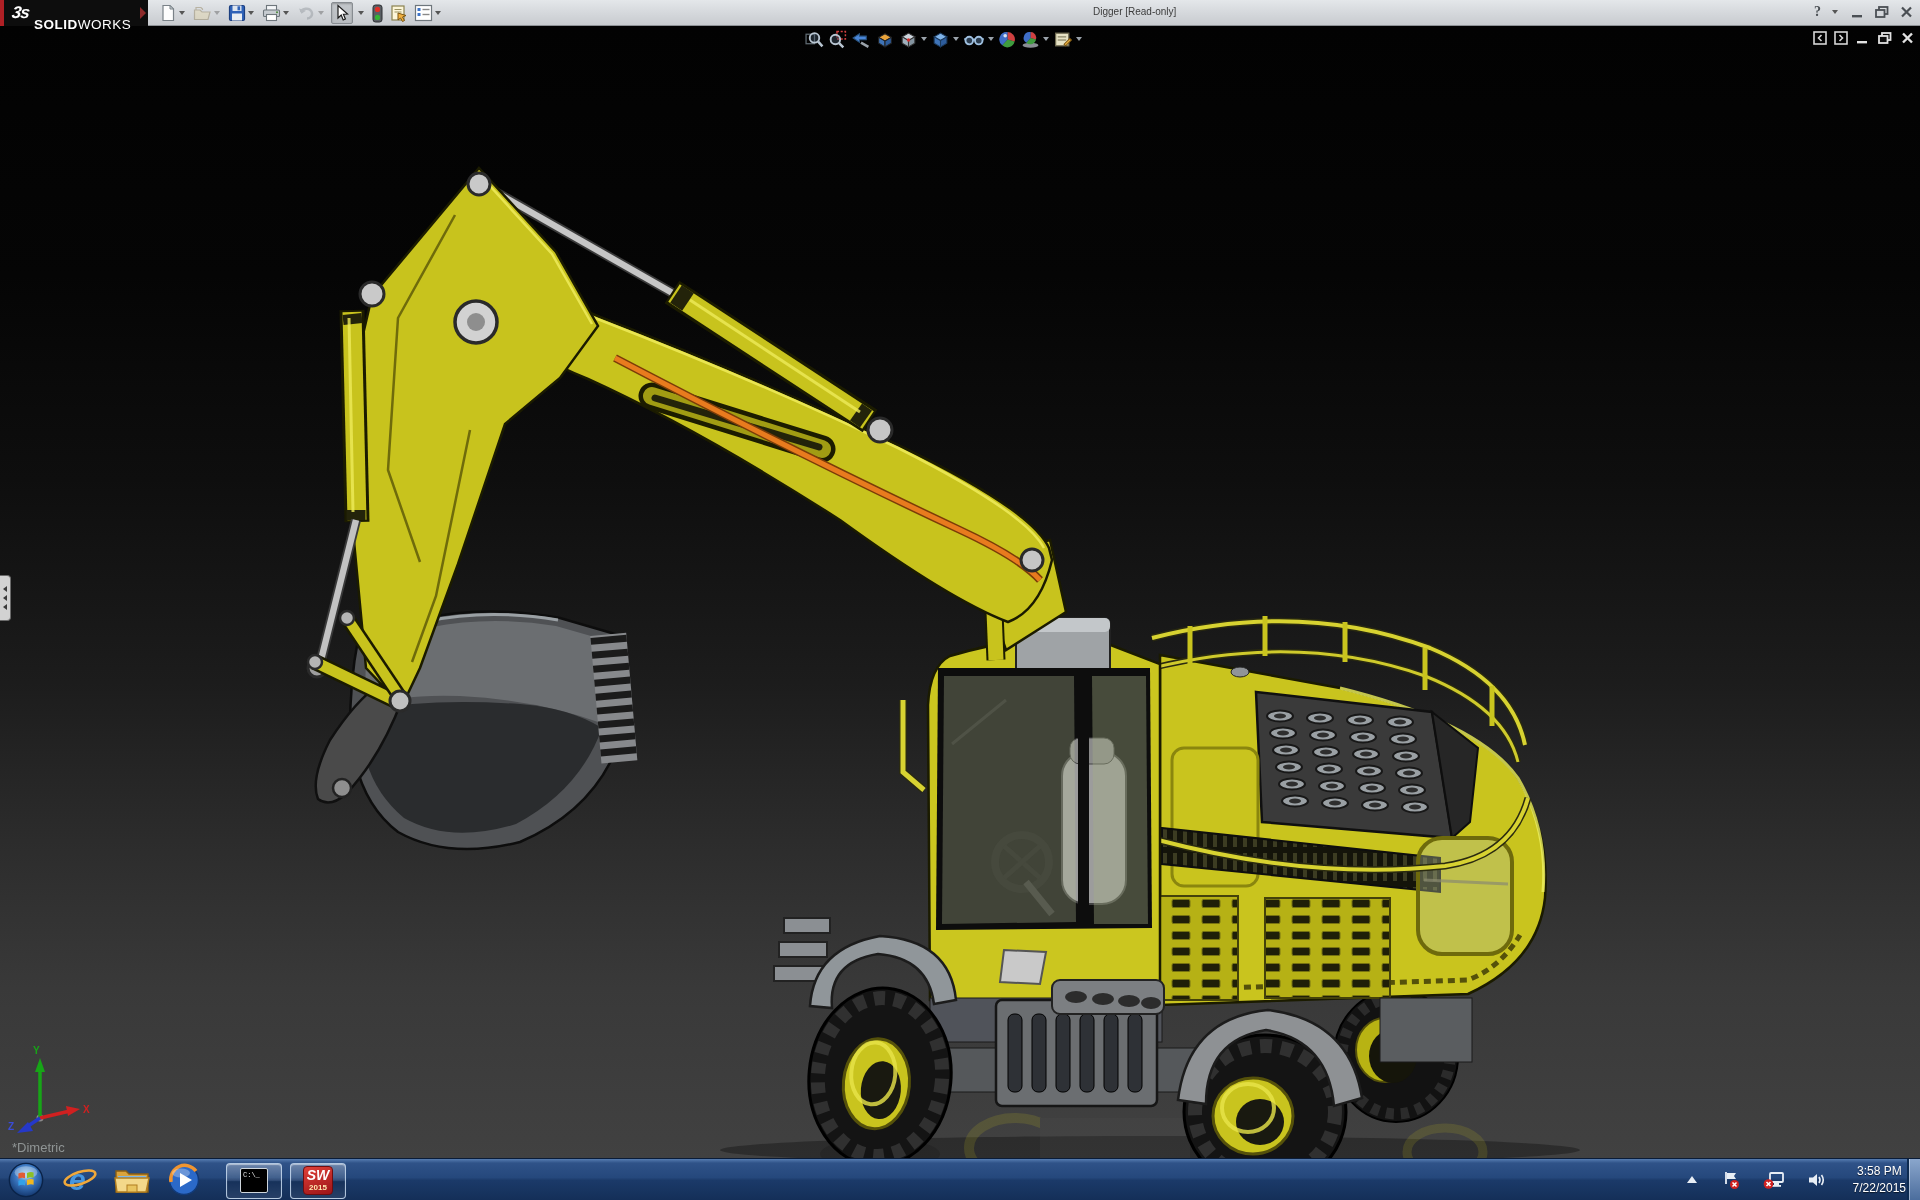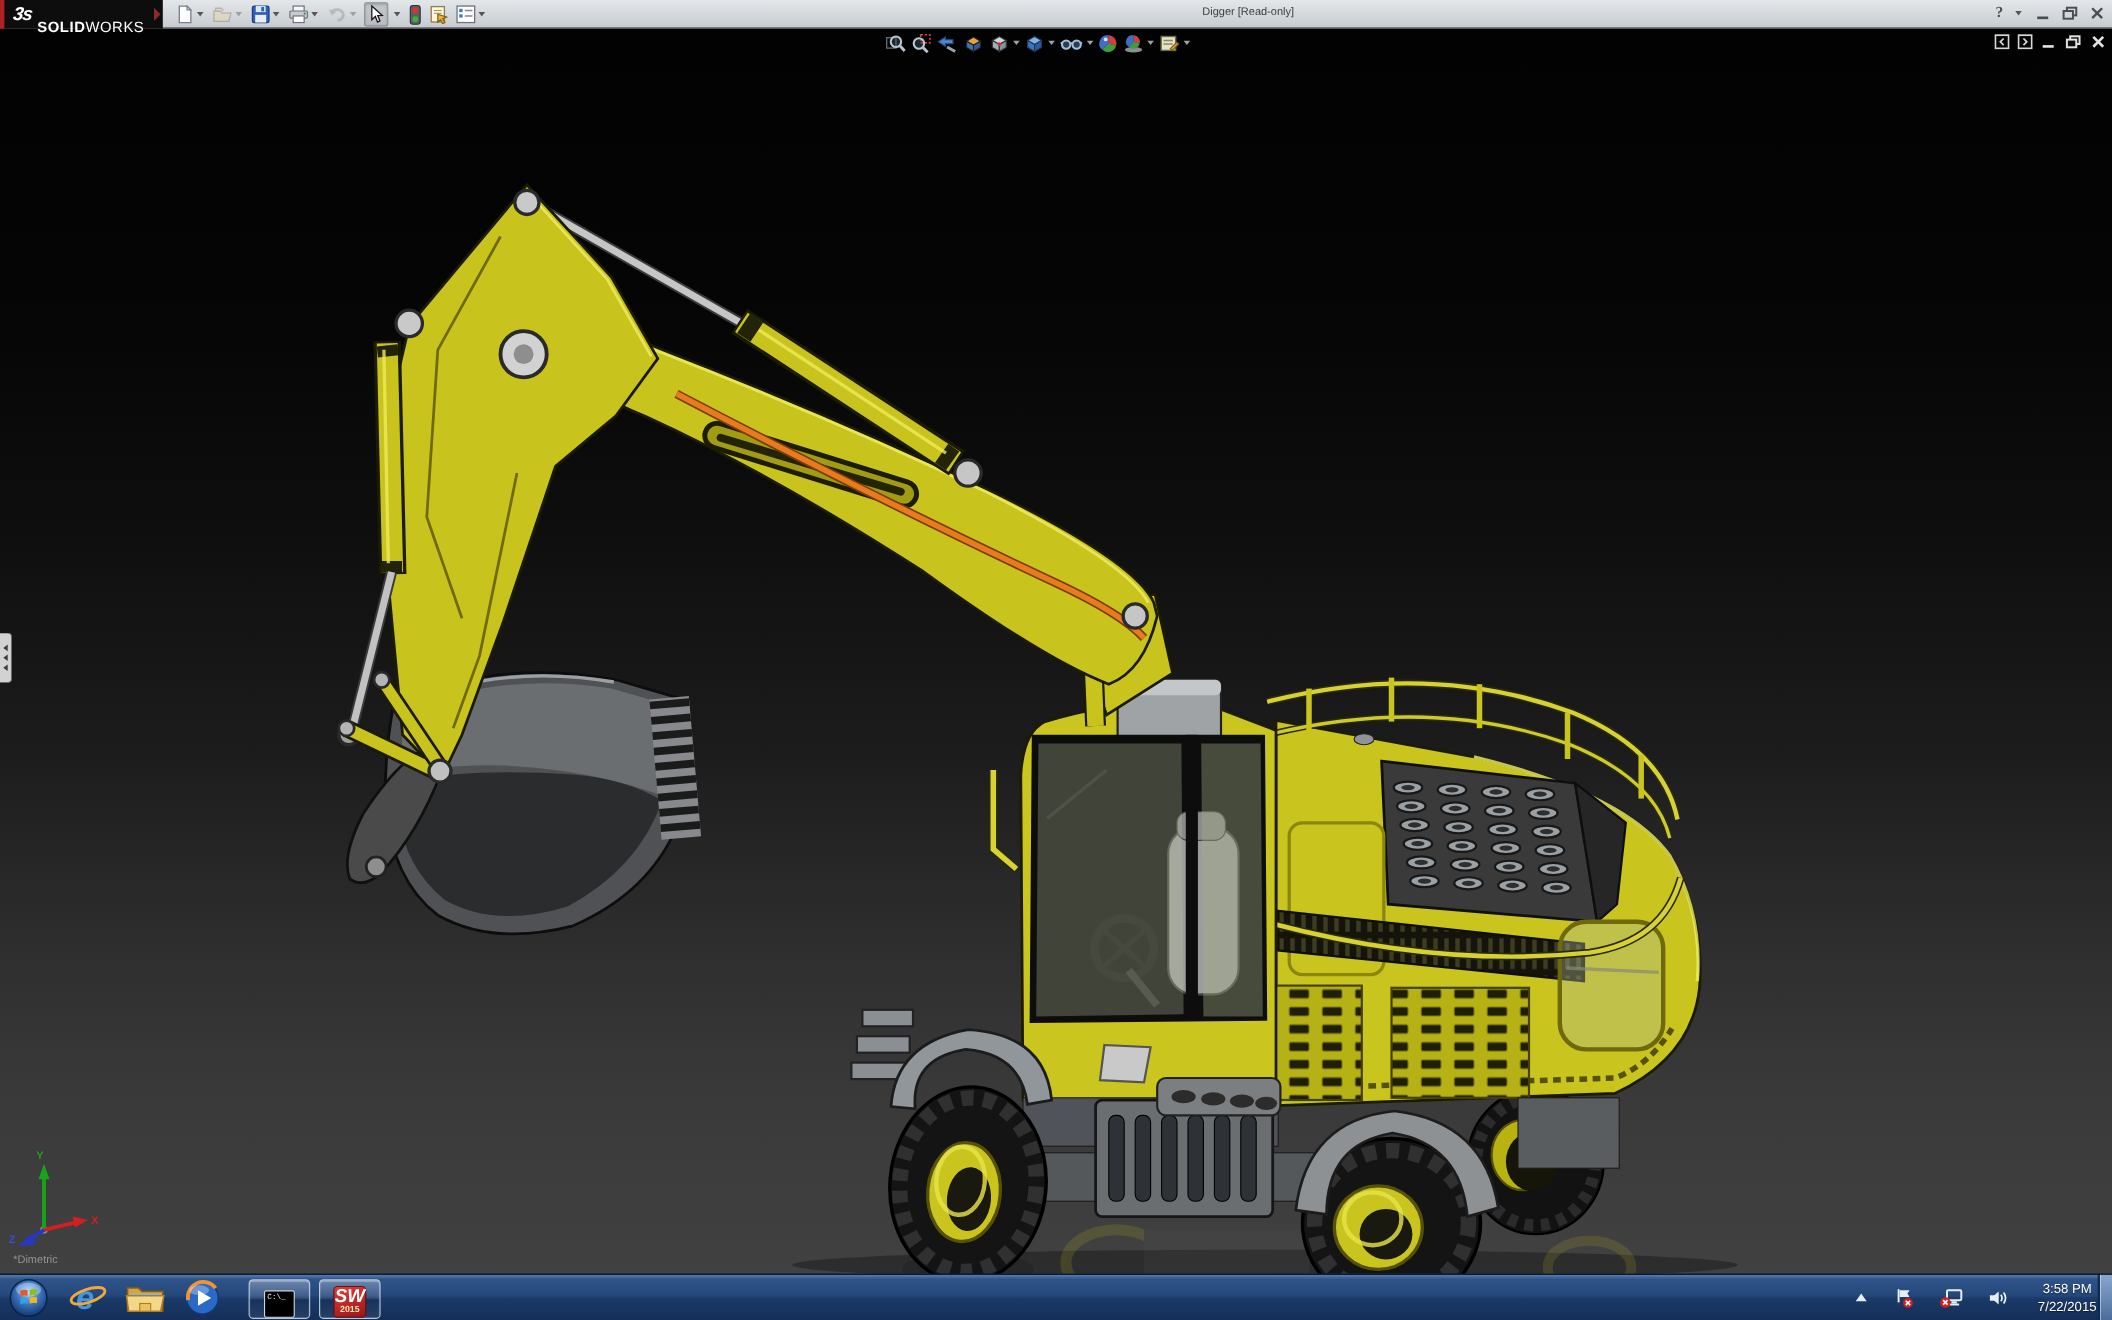--- a/index.html
+++ b/index.html
@@ -43,37 +43,37 @@
     border-right:3.5px solid transparent; margin-left:3px; }
 
   .doc-controls { position:absolute; right:5px; top:5px; display:flex; align-items:center; gap:7px; z-index:5; }
 
   .left-tab { position:absolute; left:0; top:549px; width:11px; height:46px; background:#d2d2d2;
     border:1px solid #6a6a6a; border-left:none; border-radius:0 4px 4px 0;
     display:flex; flex-direction:column; align-items:center; justify-content:center; gap:3px; z-index:5; }
   .left-tab i { width:0; height:0; border-right:4px solid #3a3a3a;
     border-top:3px solid transparent; border-bottom:3px solid transparent; }
 
-  .view-label { position:absolute; left:12px; top:1114px; font-size:10px; color:#8f9494; z-index:5; }
+  .view-label { position:absolute; left:12px; top:1114px; font-size:13px; color:#8f9494; z-index:5; }
 
   
   .taskbar { position:absolute; top:1158px; left:0; width:1920px; height:42px; z-index:40;
     background:linear-gradient(180deg,#567cb0 0%,#2f5288 10%,#25487c 45%,#1b3a69 52%,#142f58 100%);
     border-top:1px solid #0a1c38; display:flex; align-items:center; }
   .tb-apps { display:flex; align-items:center; height:42px; padding-left:6px; }
   .task-ic { display:flex; align-items:center; justify-content:center; width:40px; height:40px; }
   .app-btn { width:56px; height:36px; margin-top:2px; border-radius:4px; margin-left:8px;
     background:linear-gradient(180deg,rgba(255,255,255,.30),rgba(255,255,255,.10) 48%,rgba(0,0,0,.12) 52%,rgba(255,255,255,.08));
     border:1px solid rgba(200,218,240,.85); box-shadow:inset 0 1px 1px rgba(255,255,255,.5);
-    display:flex; align-items:flex-end; justify-content:center; }
+    display:flex; align-items:center; justify-content:center; }
   .cmd-glyph { width:28px; height:25px; background:#000; border:1px solid #cfd6dd; border-radius:2px;
     color:#e8e8e8; font-family:"Liberation Mono",monospace; font-size:7px; padding:2px 2px; }
   .sw-glyph { width:30px; height:29px; background:linear-gradient(160deg,#e04038,#9c1418);
     border-radius:4px; border:1px solid #6e0d10; position:relative; color:#fff; text-align:center; }
-  .sw-glyph .sw { font-size:17px; font-weight:bold; font-style:italic; line-height:17px; display:block; }
+  .sw-glyph .sw { font-size:14px; font-weight:bold; font-style:italic; line-height:17px; display:block; }
   .sw-glyph .yr { font-size:8px; font-weight:bold; line-height:8px; display:block; color:#ffe9b0; }
   .tray { position:absolute; right:14px; top:0; height:42px; display:flex; align-items:center; gap:22px; }
   .clock { text-align:center; color:#fff; font-size:12px; line-height:1.45;
     text-shadow:0 1px 1px rgba(0,0,0,.6); margin-left:4px; }
   .show-desktop { position:absolute; right:0; top:0; width:13px; height:42px;
     background:linear-gradient(180deg,#8aa6cc,#4a6c9c); border-left:2px solid #0d2a50;
     box-shadow:inset 1px 0 0 rgba(255,255,255,.45); }
 </style>
 </head>
 <body>

